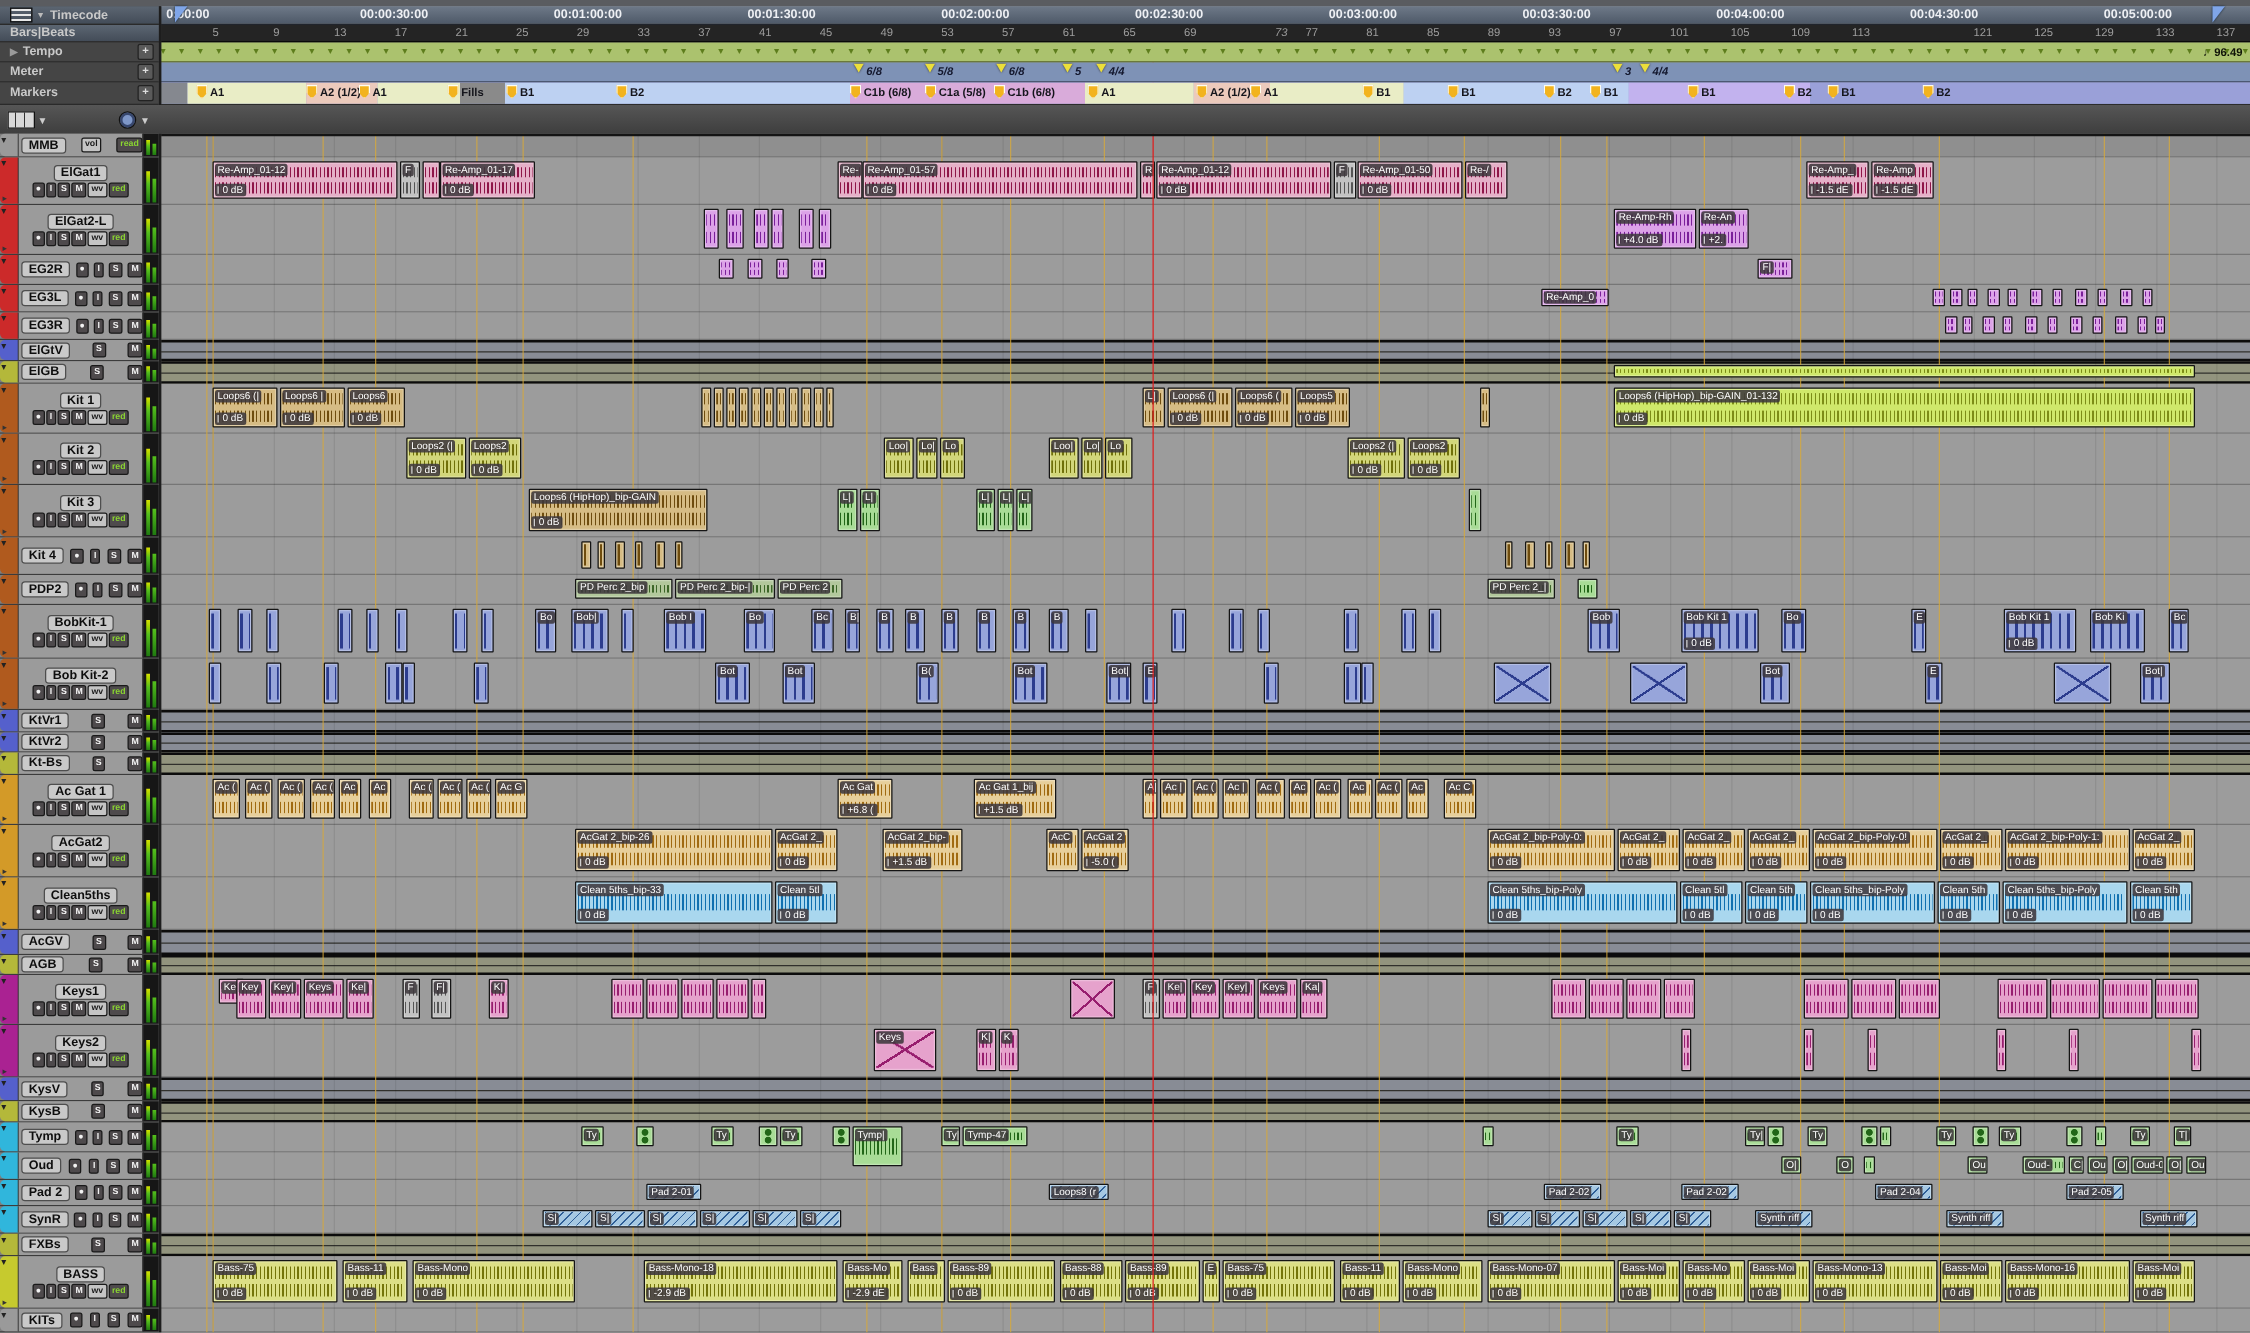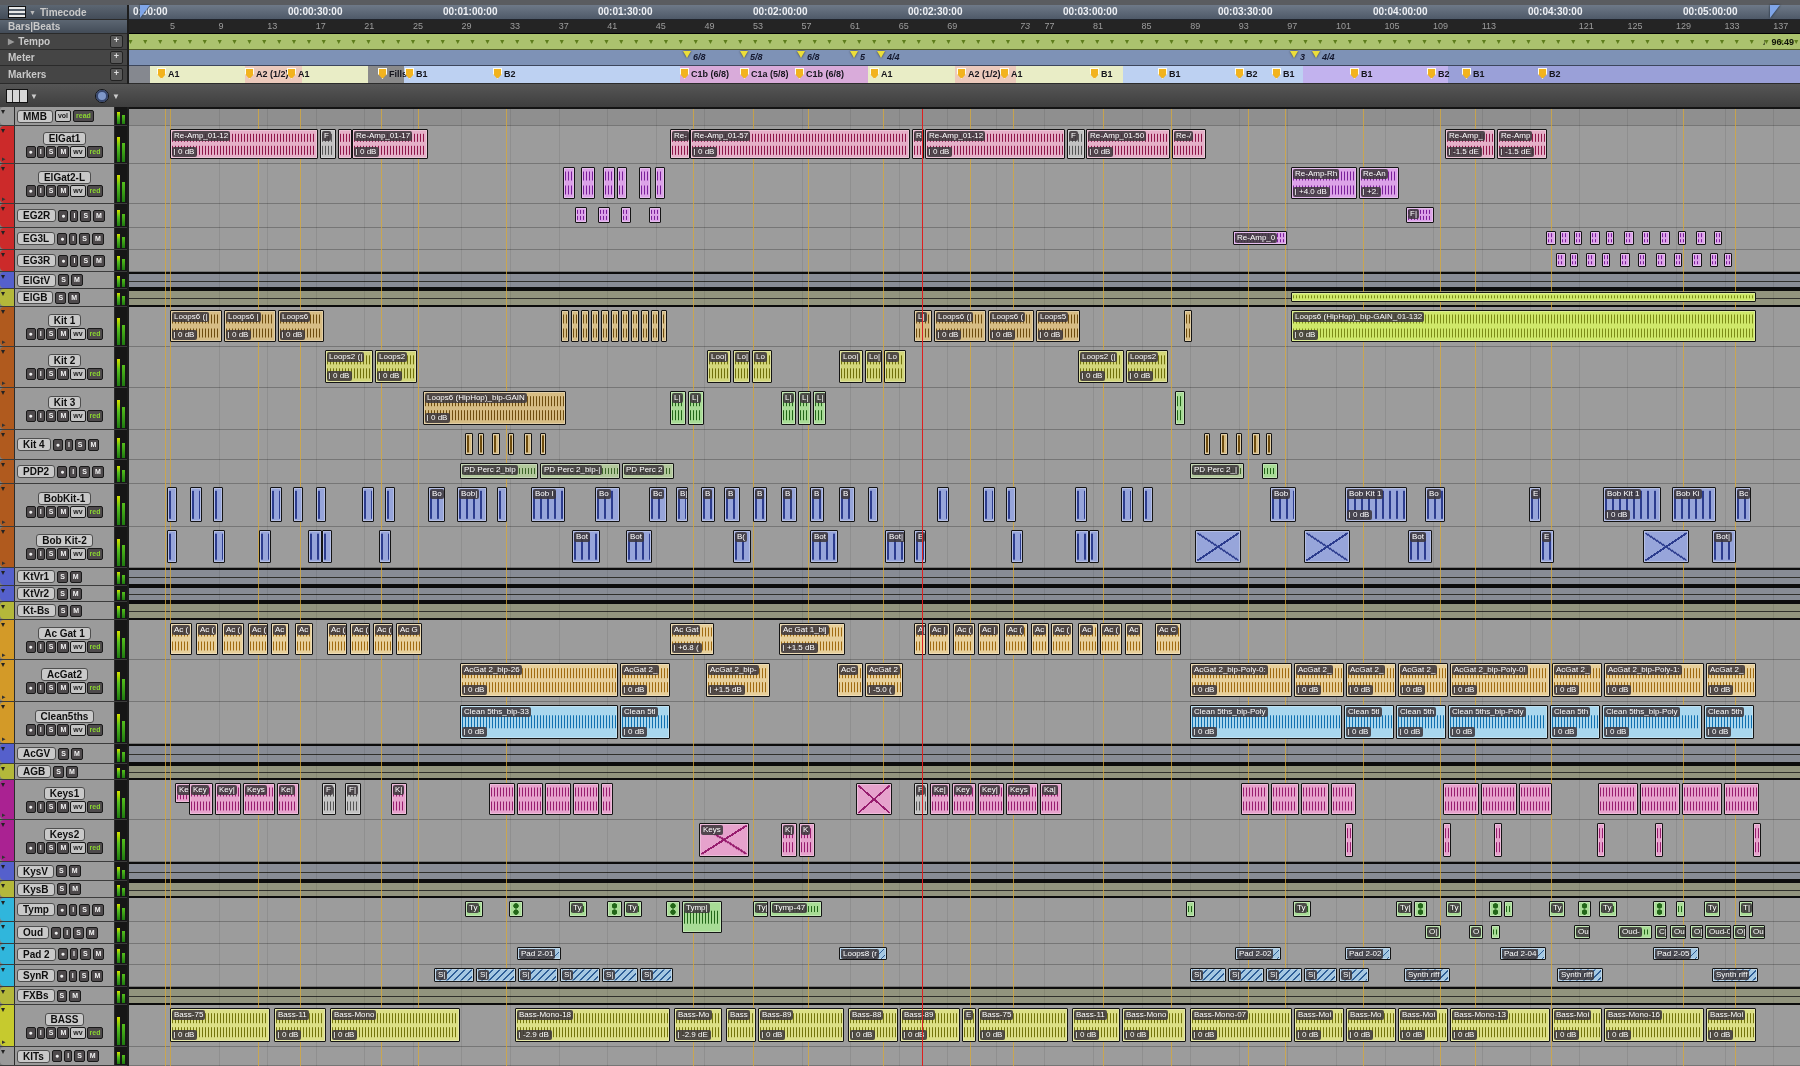--- a/index.html
+++ b/index.html
@@ -59,21 +59,21 @@
   
   #panel{position:absolute;left:0;top:107px;width:127px;bottom:0;background:#4c4c4c;z-index:25;
          border-right:2px solid #1d1d1d}
   .trow{position:absolute;left:0;width:127px;display:flex;box-sizing:border-box;
         border-bottom:1px solid #3c3c3c;background:#7e7e7e}
   .strip{width:14px;position:relative;border-right:1px solid #2c2c2c;border-radius:4px 0 0 4px}
   .strip .t1{position:absolute;top:0;left:1px;font-size:8px;color:#222;line-height:9px}
   .strip .t2{position:absolute;bottom:0;left:2px;font-size:7px;color:#333}
   .tbody{flex:1;min-width:0;background:#9b9b9b;display:flex;flex-direction:column;
          align-items:center;justify-content:center;gap:1px;padding:1px 0}
-  .tbody.inline{flex-direction:row;gap:2px;justify-content:flex-start;padding-left:2px}
+  .tbody.inline{flex-direction:row;gap:2px;justify-content:space-between;padding-left:2px}
   .tname{background:#c9c9c9;border:1px solid #4e4e4e;border-radius:3px;font-size:10px;font-weight:bold;
          color:#0e0e0e;padding:0 5px;line-height:11px;white-space:nowrap;overflow:hidden;max-width:90%;
          text-align:center}
   .tbtns{display:flex;gap:1px;align-items:center}
   .btn{background:#4e4a4c;border:1px solid #191919;border-radius:2px;color:#f2f2f2;
        font-size:7px;line-height:8px;padding:1px 2px;font-weight:bold;white-space:nowrap}
   .btn.lt{background:#c4c4c4;color:#1a1a1a}
   .btn.grn{color:#8ad431}
   .meterbar{width:12px;background:#161616;border-left:1px solid #2a2a2a;position:relative;overflow:hidden}
   .meterbar::before{content:"";position:absolute;left:2px;width:3px;bottom:1px;height:68%;
@@ -1739,21 +1739,21 @@
       <span class="marklab">A1</span>
     </div>
     <div class="marker" style="left: 118px;">
       <div class="flag"></div>
       <span class="marklab">A2 (1/2)</span>
     </div>
     <div class="marker" style="left: 160px;">
       <div class="flag"></div>
       <span class="marklab">A1</span>
     </div>
-    <div class="marker" style="left: 251px;">
+    <div class="marker" style="left: 231px;">
       <div class="flag"></div>
       <span class="marklab">Fills</span>
     </div>
     <div class="marker" style="left: 278px;">
       <div class="flag"></div>
       <span class="marklab">B1</span>
     </div>
     <div class="marker" style="left: 366px;">
       <div class="flag"></div>
       <span class="marklab">B2</span>

